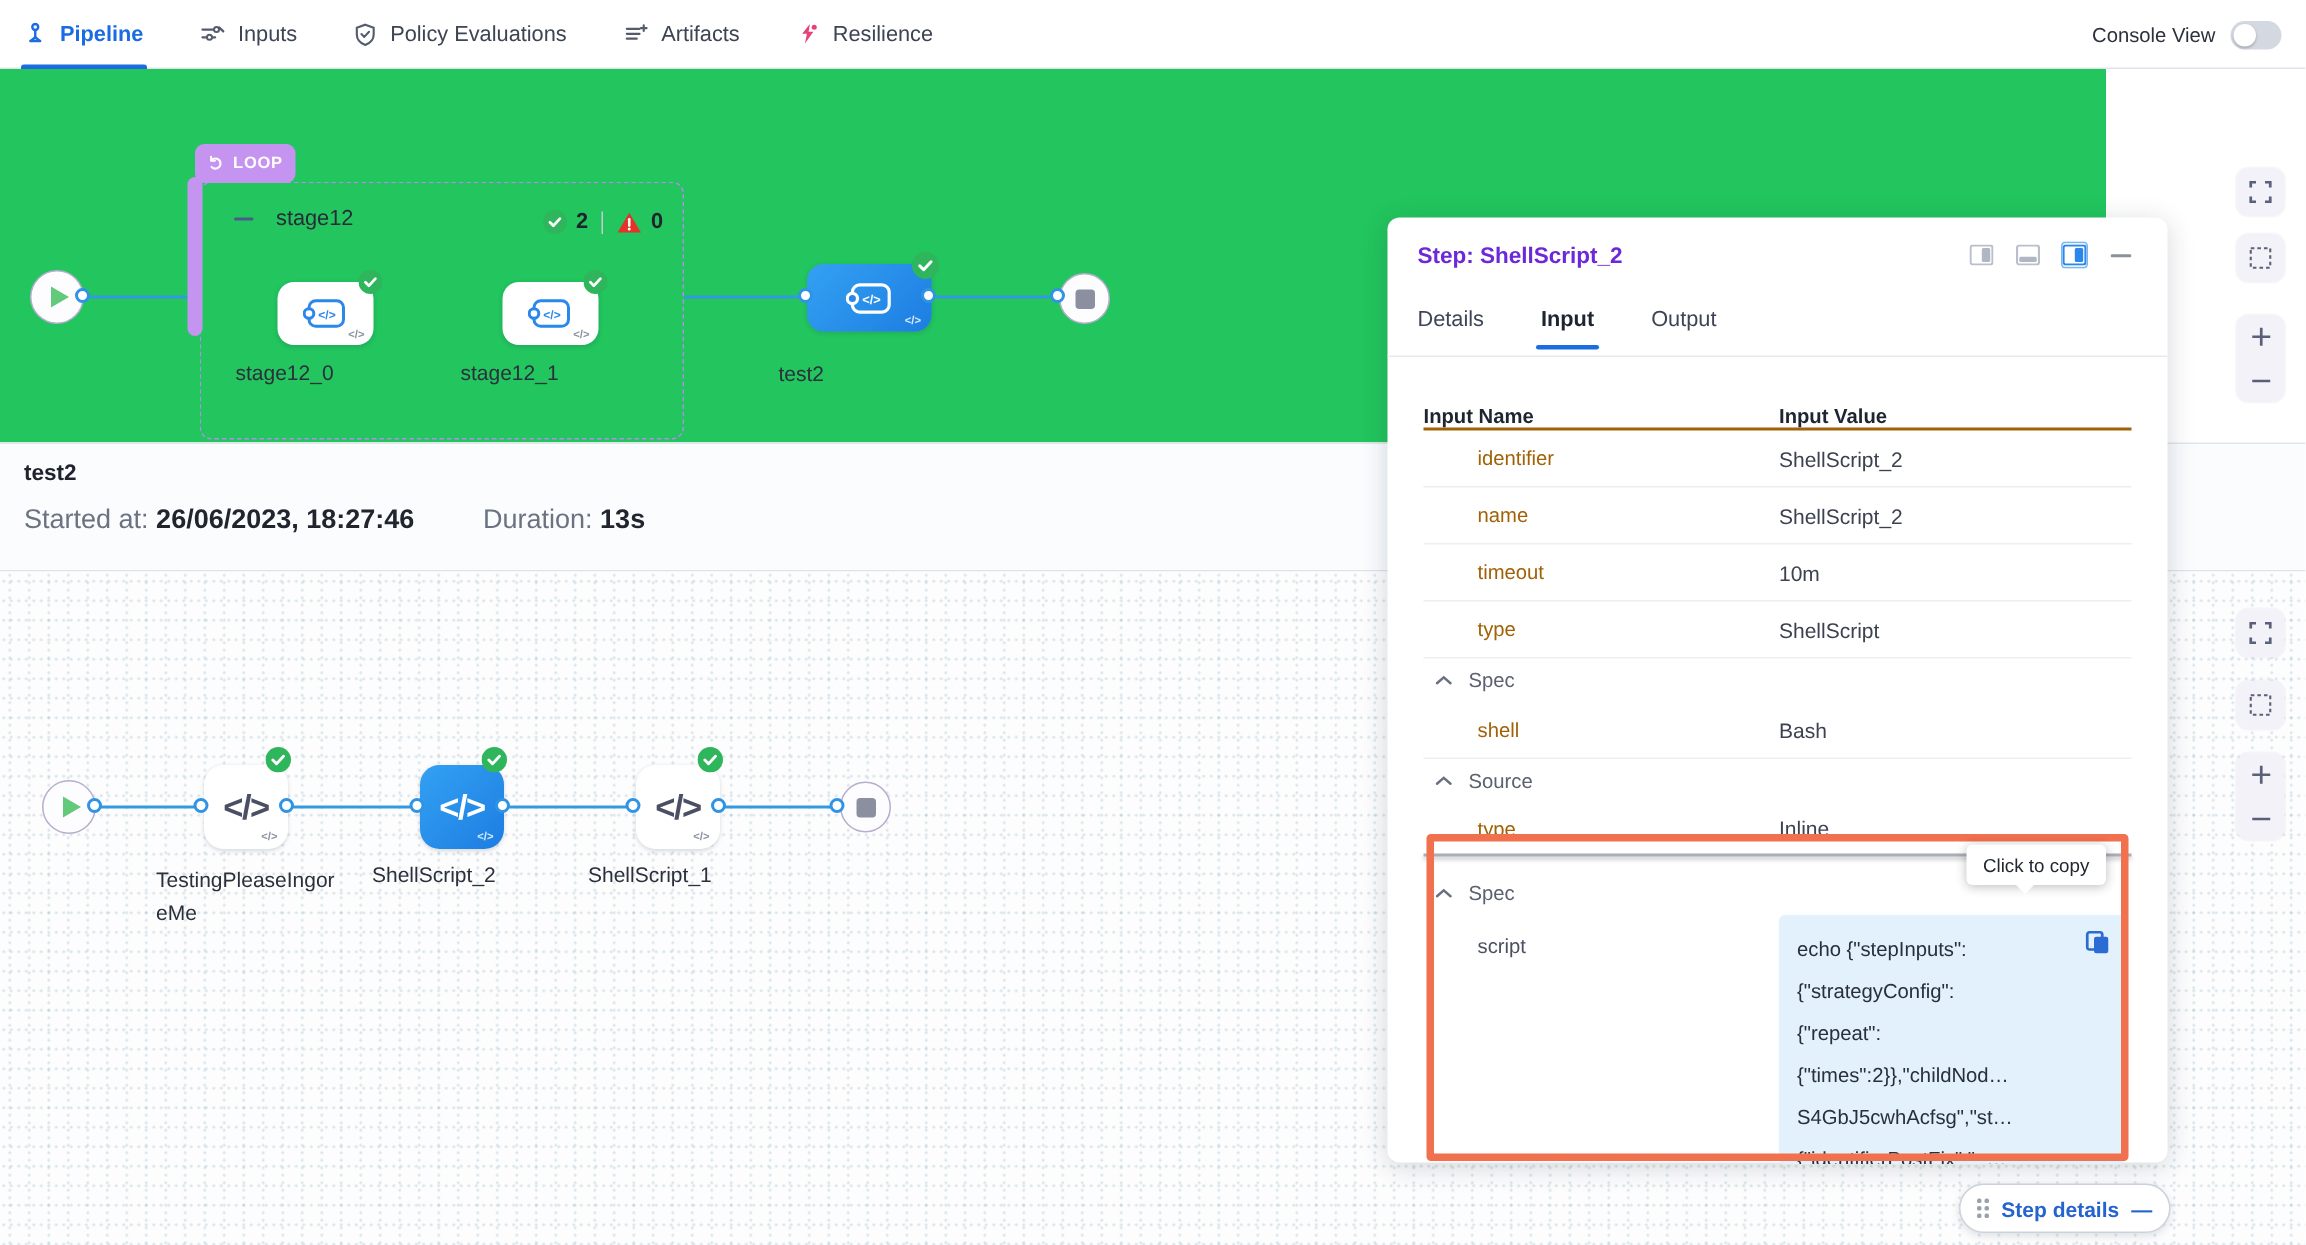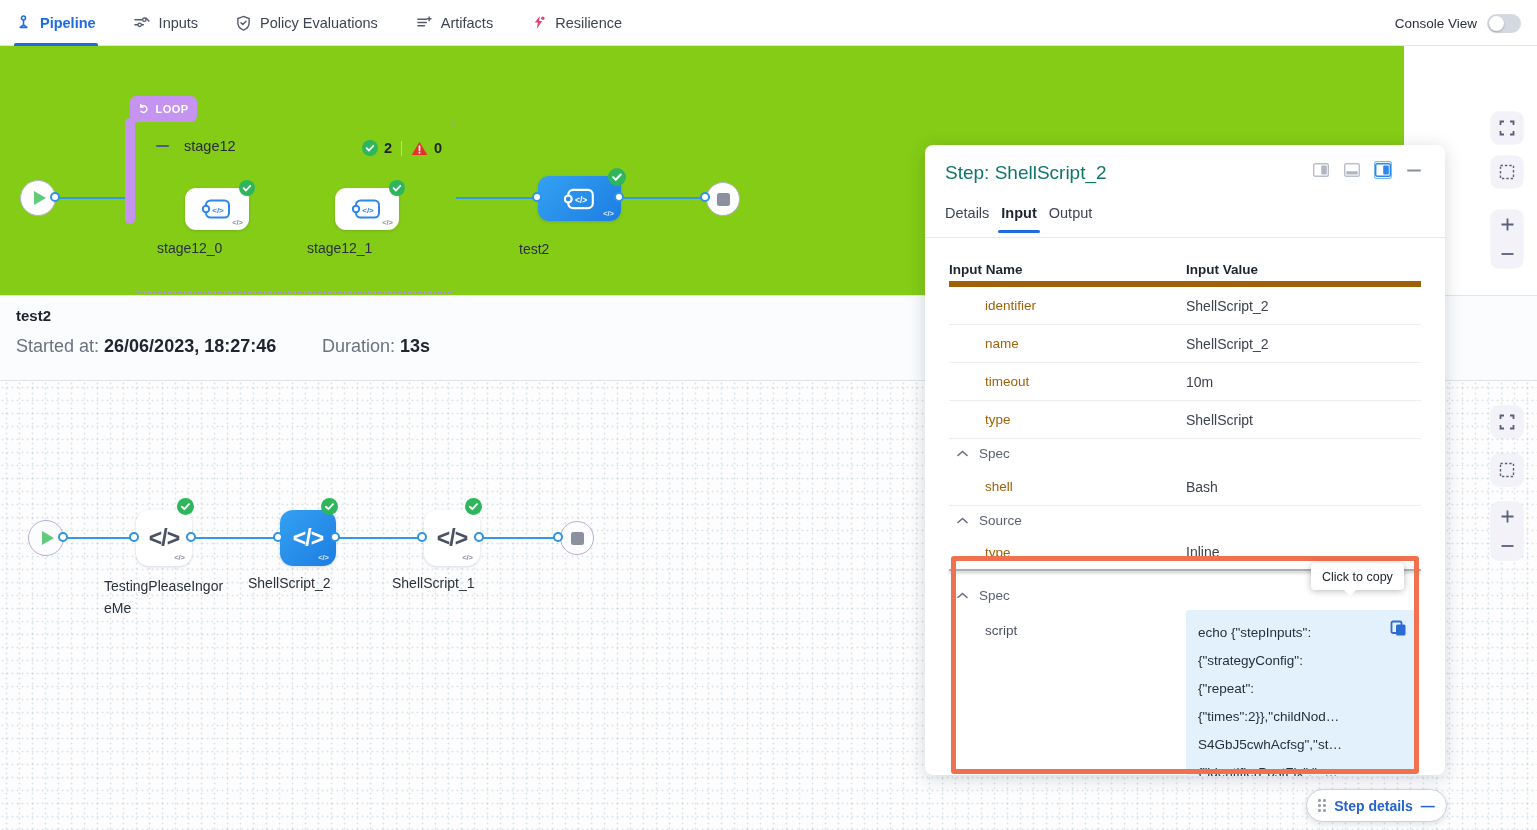--- a/index.html
+++ b/index.html
@@ -13,21 +13,21 @@
   .nav-tab .ticon { display:flex; color:#555b6e; }
   .nav-tab.active { color:#1b6ce2; font-weight:bold; }
   .nav-tab.active .ticon { color:#1b6ce2; }
   .nav-tab.active::after { content:""; position:absolute; left:-2px; right:-2px; bottom:0; height:3px; background:#1b6ce2; border-radius:2px 2px 0 0; }
   .ticon.pink { color:#e8417a; }
   .console { position:absolute; right:16px; top:0; height:46px; display:flex; align-items:center; gap:10px; font-size:13.5px; color:#2c313c; }
   .toggle { width:34px; height:19px; border-radius:10px; background:#d4d9e1; position:relative; cursor:pointer; }
   .toggle .knob { position:absolute; left:2px; top:2px; width:15px; height:15px; border-radius:50%; background:#fff; box-shadow:0 1px 2px rgba(0,0,0,.25); }
 
   
-  .canvas-top { position:absolute; left:0; top:46px; width:1404px; height:249px; background:#84cc16; }
+  .canvas-top { position:absolute; left:0; top:46px; width:1404px; height:249px; background:#22c55e; }
   .info-bar { position:absolute; left:0; top:295px; width:1537px; height:86px; background:#fafcfe; border-top:1px solid #e2e5eb; border-bottom:1px solid #dfe3e9; }
   .canvas-bottom { position:absolute; left:0; top:381px; width:1537px; height:449px; background:#fdfdfe;
     background-image:
       radial-gradient(circle, rgba(96,148,168,.22) 0.9px, transparent 1.1px),
       radial-gradient(circle, rgba(96,148,168,.22) 0.9px, transparent 1.1px);
     background-size:13px 5px, 5px 13px; }
 
   
   .edge { position:absolute; height:2px; background:#3399e0; z-index:1; }
   .ring { position:absolute; width:10px; height:10px; border-radius:50%; background:#fff; border:2.5px solid #2f93e6; z-index:3; }
@@ -51,31 +51,31 @@
   .loop-badge { position:absolute; left:130px; top:96px; width:67px; height:26px; background:#c593f0; border-radius:6px; color:#fff; font-size:11px; font-weight:bold; display:flex; align-items:center; justify-content:center; gap:5px; letter-spacing:.5px; z-index:3; cursor:pointer; }
   .loop-box { position:absolute; left:133px; top:121px; width:323px; height:172px; border:1.6px dashed #b68aee; border-radius:8px; z-index:1; }
   .stage-head { position:absolute; left:156px; top:138px; display:flex; align-items:center; z-index:2; }
   .collapse-minus { width:13px; height:2.5px; background:#4d5b8c; border-radius:2px; margin-right:15px; cursor:pointer; }
   .stage-name { font-size:14.5px; color:#272c37; }
   .stage-status { position:absolute; left:362px; top:140px; display:flex; align-items:center; gap:6px; z-index:2; font-size:14.5px; font-weight:bold; color:#1f242c; }
   .status-div { width:1px; height:15px; background:#c6cad4; margin:0 3px; }
 
   
   .panel { position:absolute; left:925px; top:145px; width:520px; height:630px; background:#fff; border-radius:8px; box-shadow:0 3px 18px rgba(30,37,52,.18); z-index:10; }
-  .panel-title { position:absolute; left:20px; top:17px; font-size:19px; font-weight:normal; color:#0f766e; }
+  .panel-title { position:absolute; left:20px; top:17px; font-size:15px; font-weight:bold; color:#6d28d9; }
   .panel-winicons { position:absolute; right:22px; top:16px; display:flex; align-items:center; gap:13px; }
   .winicon { width:18px; height:18px; display:flex; align-items:center; justify-content:center; cursor:pointer; border-radius:3px; }
   .winicon.active { background:#e6f2fd; box-shadow:0 0 0 1px #79b6f2 inset; }
-  .panel-tabs { position:absolute; left:20px; top:60px; display:flex; gap:12px; font-size:14.5px; color:#3f4554; }
+  .panel-tabs { position:absolute; left:20px; top:60px; display:flex; gap:38px; font-size:14.5px; color:#3f4554; }
   .ptab { position:relative; padding-bottom:12px; cursor:pointer; }
   .ptab.active { color:#1f2530; font-weight:bold; }
   .ptab.active::after { content:""; position:absolute; left:-3px; right:-3px; bottom:0; height:3px; background:#1b6ce2; border-radius:2px; }
   .panel-divider { position:absolute; left:0; top:92px; width:100%; height:1px; background:#e7e9ee; }
   .panel-content { position:absolute; left:24px; top:112px; width:472px; }
-  .t-head { display:flex; height:30px; align-items:center; font-size:13.5px; font-weight:bold; color:#1f2530; border-bottom:6px solid #a16207; }
+  .t-head { display:flex; height:30px; align-items:flex-end; font-size:13.5px; font-weight:bold; color:#1f2530; border-bottom:2px solid #a16207; }
   .t-col-name { width:237px; }
   .t-row { display:flex; height:38px; align-items:center; font-size:14px; border-bottom:1px solid #eceef2; }
   .t-row .rname { width:237px; padding-left:36px; color:#a16207; font-size:13.5px; }
   .t-row .rval { color:#3c4250; }
   .t-section { display:flex; height:29px; align-items:center; gap:11px; padding-left:8px; font-size:13.5px; color:#5b6170; border-bottom:none; cursor:pointer; }
   .script-row { position:relative; display:flex; font-size:13.5px; }
   .script-label { width:237px; padding-left:36px; padding-top:13px; color:#4a5060; }
   .script-box { position:relative; width:231px; height:166px; background:#e2f1fb; border-radius:4px; padding:9px 12px; color:#27303c; font-size:13.5px; line-height:28px; cursor:pointer; overflow:hidden; }
   .copy-btn { position:absolute; right:10px; top:9px; cursor:pointer; }
   .inner-shadow { height:2px; background:#a9aeb8; box-shadow:0 2px 3px rgba(0,0,0,.25); }

